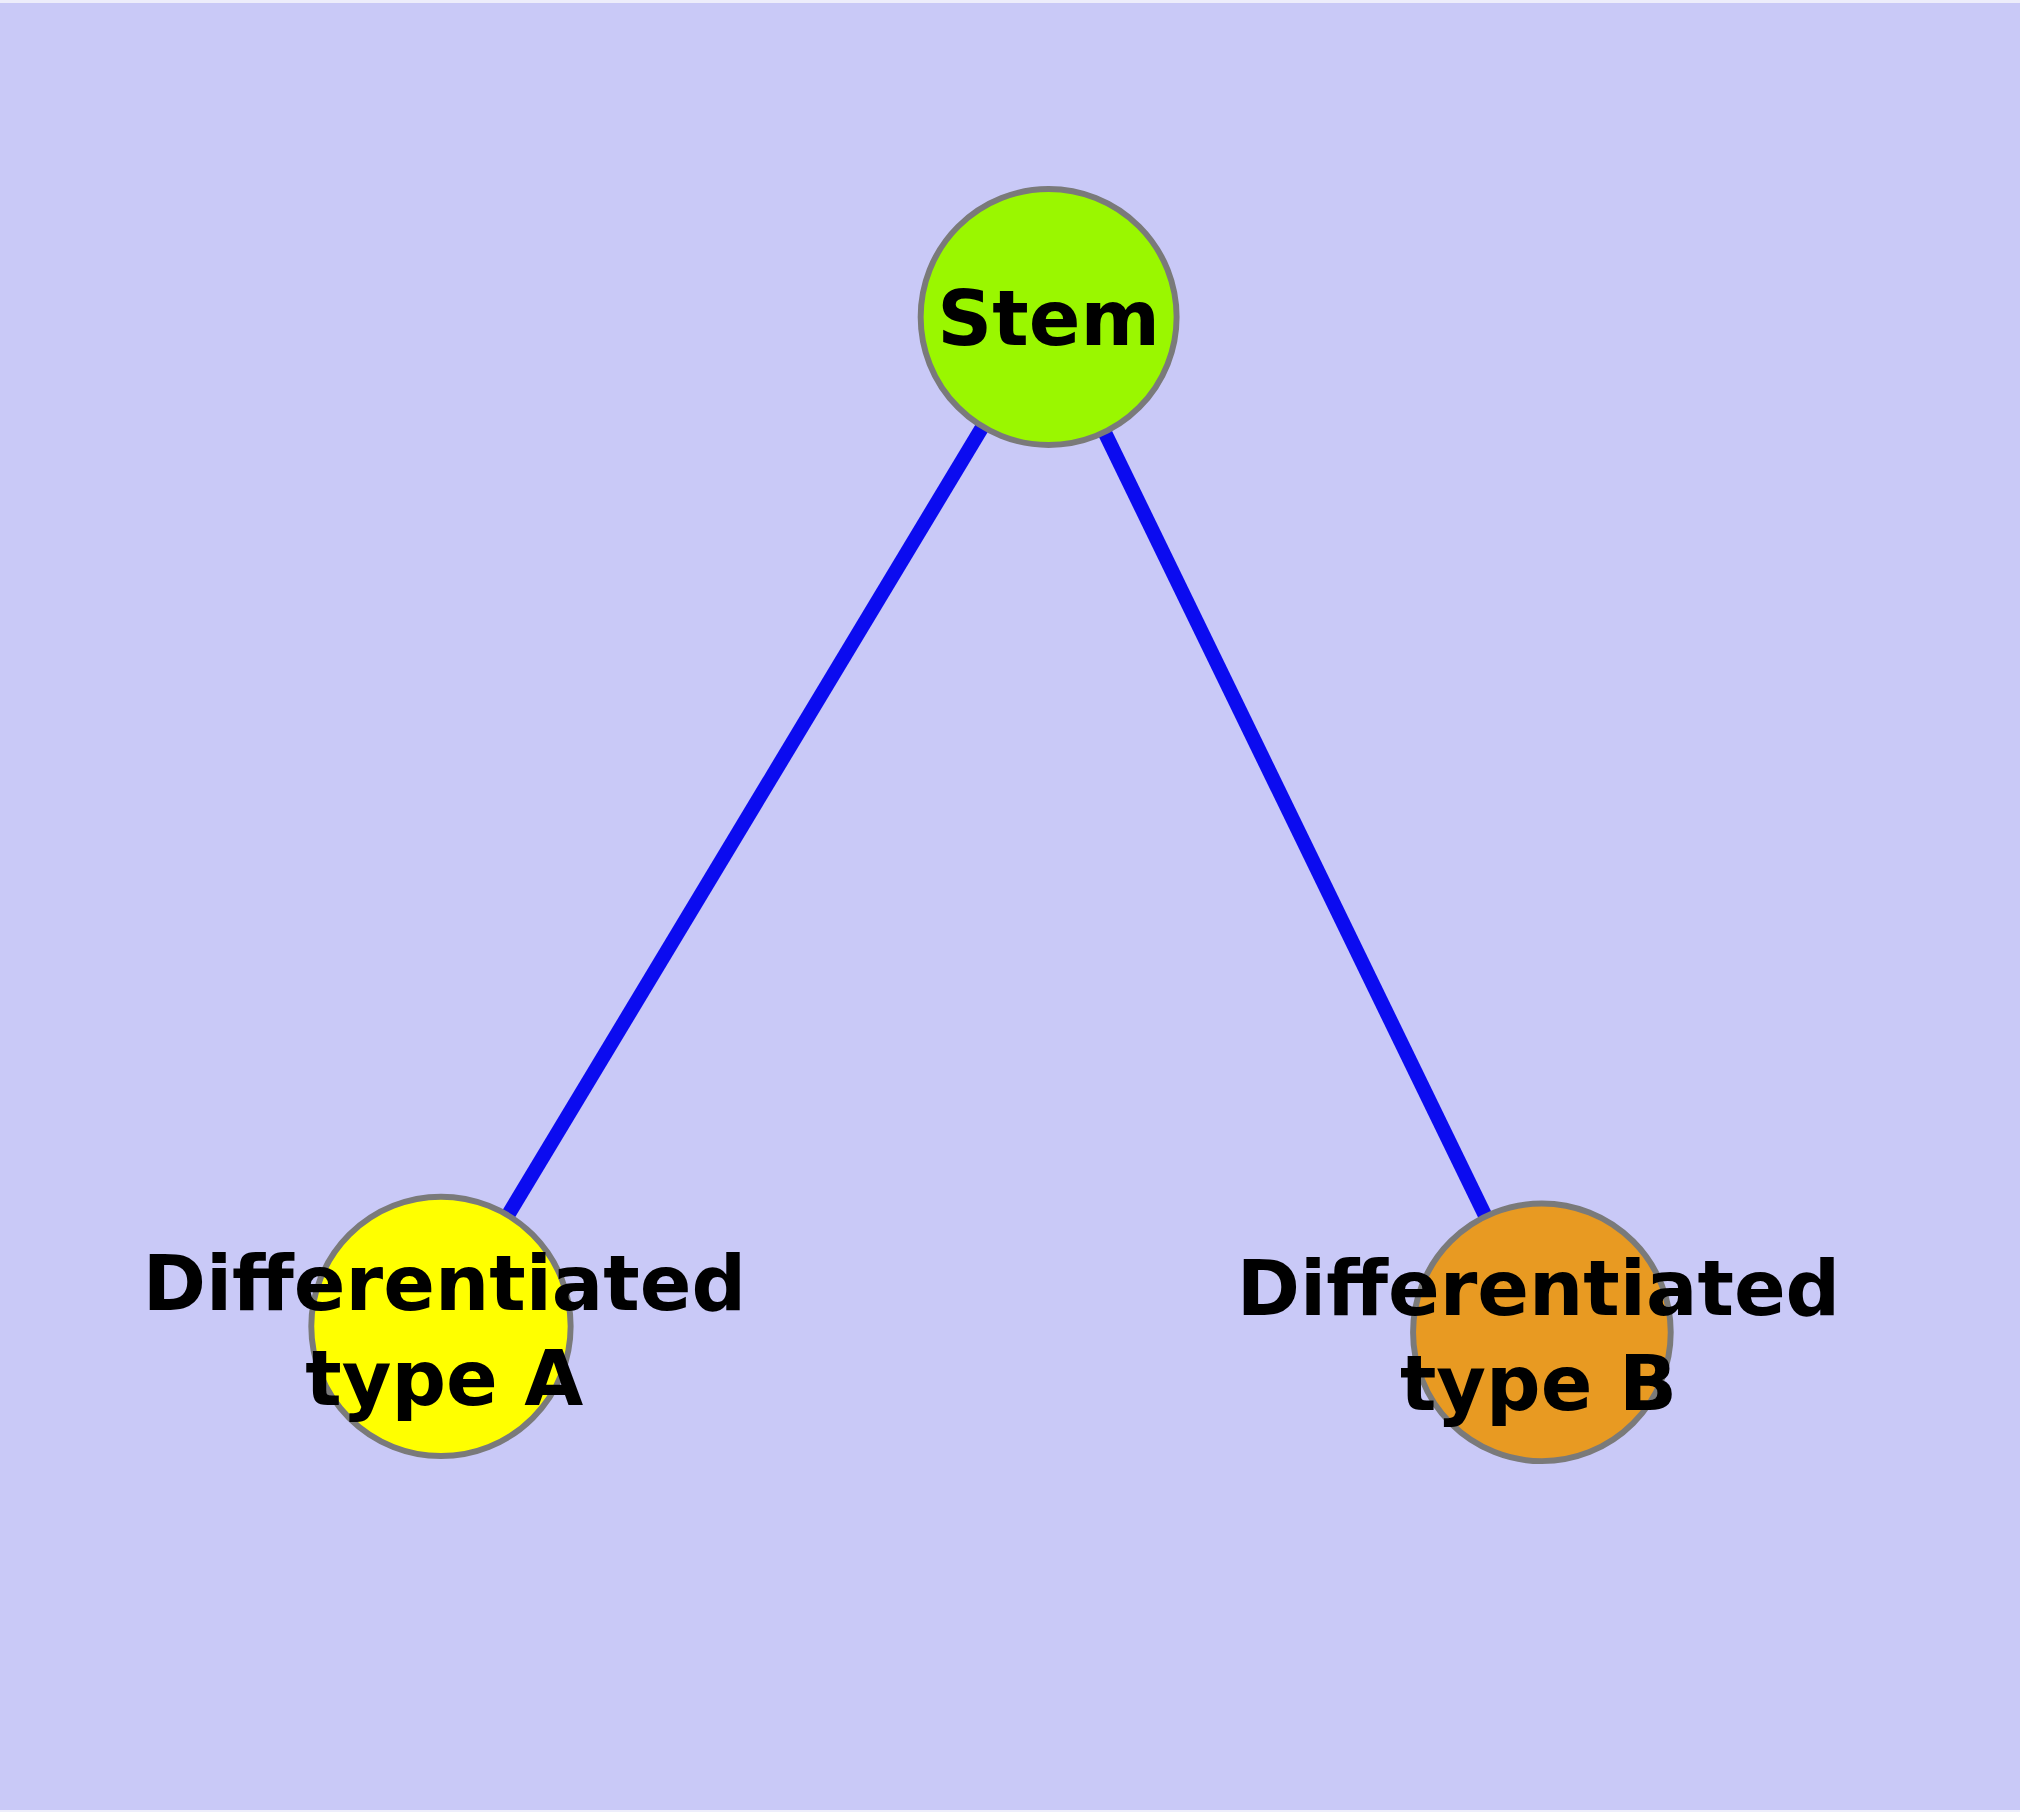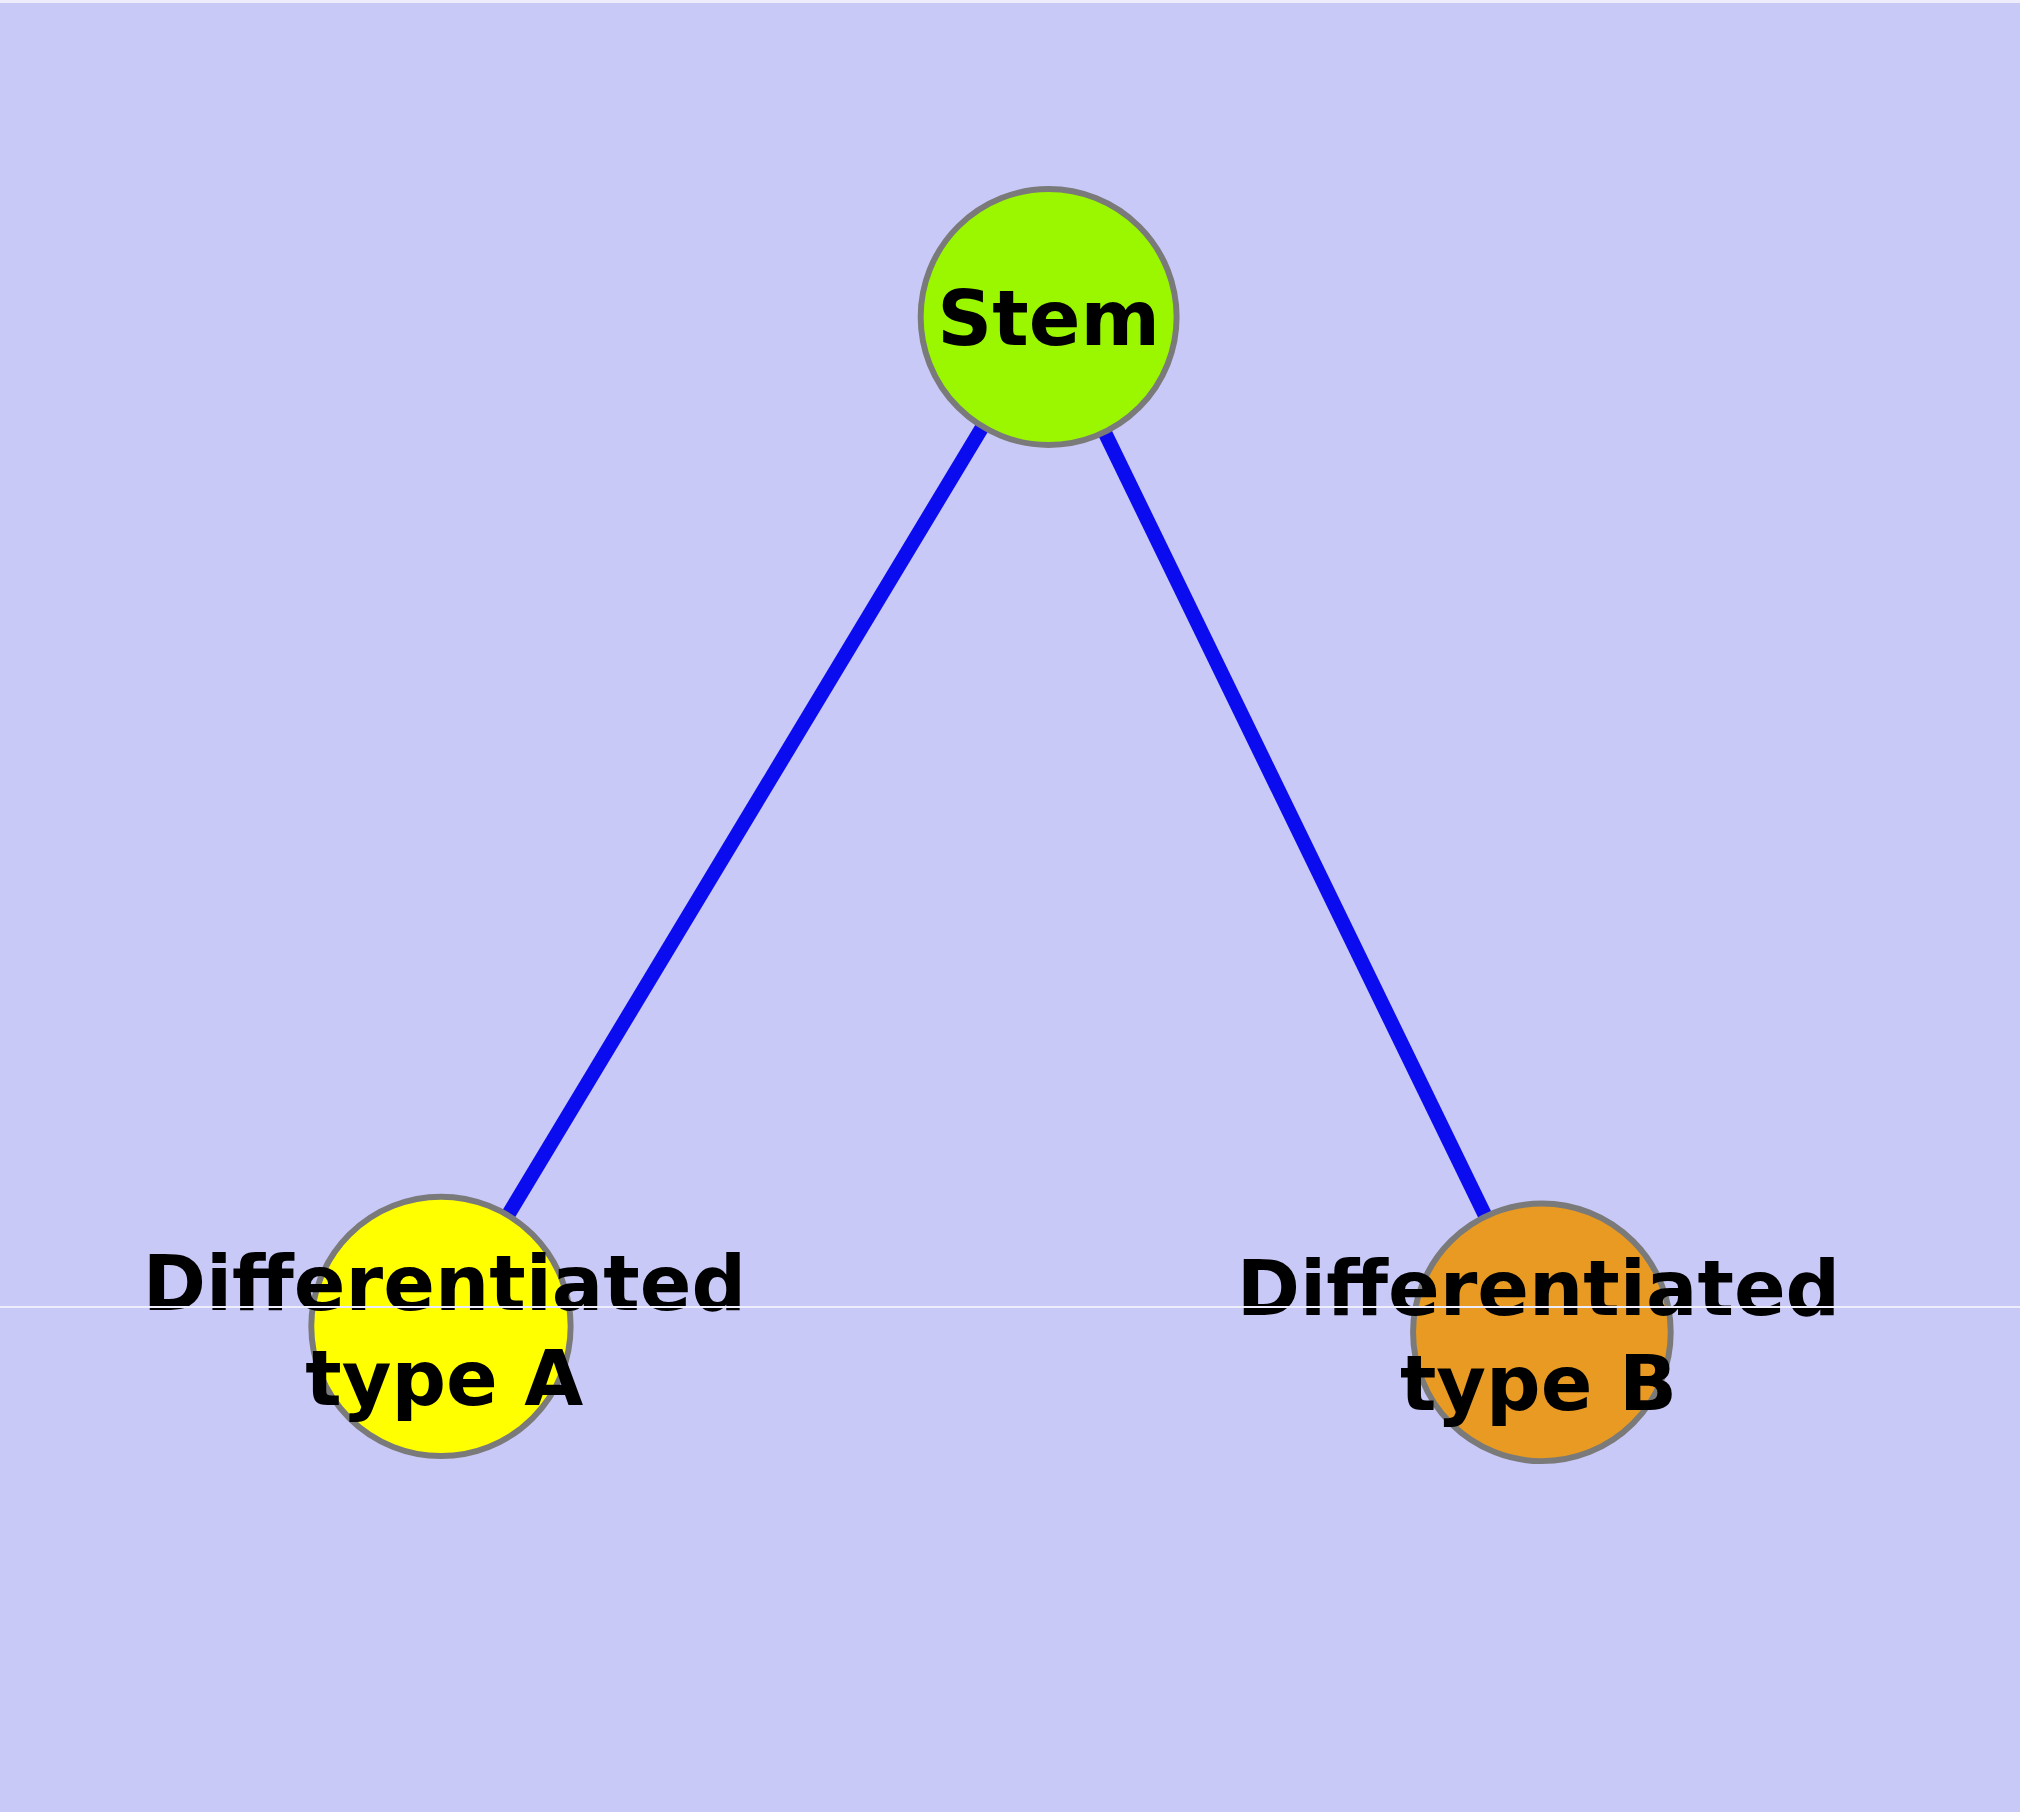--- a/index.html
+++ b/index.html
@@ -7,21 +7,21 @@
     padding: 0;
     width: 2021px;
     height: 1812px;
     overflow: hidden;
     background: #C9C9F7;
     font-family: "DejaVu Sans", sans-serif;
   }
   #stage {
     position: relative;
     width: 2021px;
-    height: 1308px;
+    height: 1812px;
   }
   #stage svg {
     display: block;
     width: 2021px;
     height: 1812px;
   }
   .edge-line {
     fill: none;
     stroke-linecap: butt;
   }

